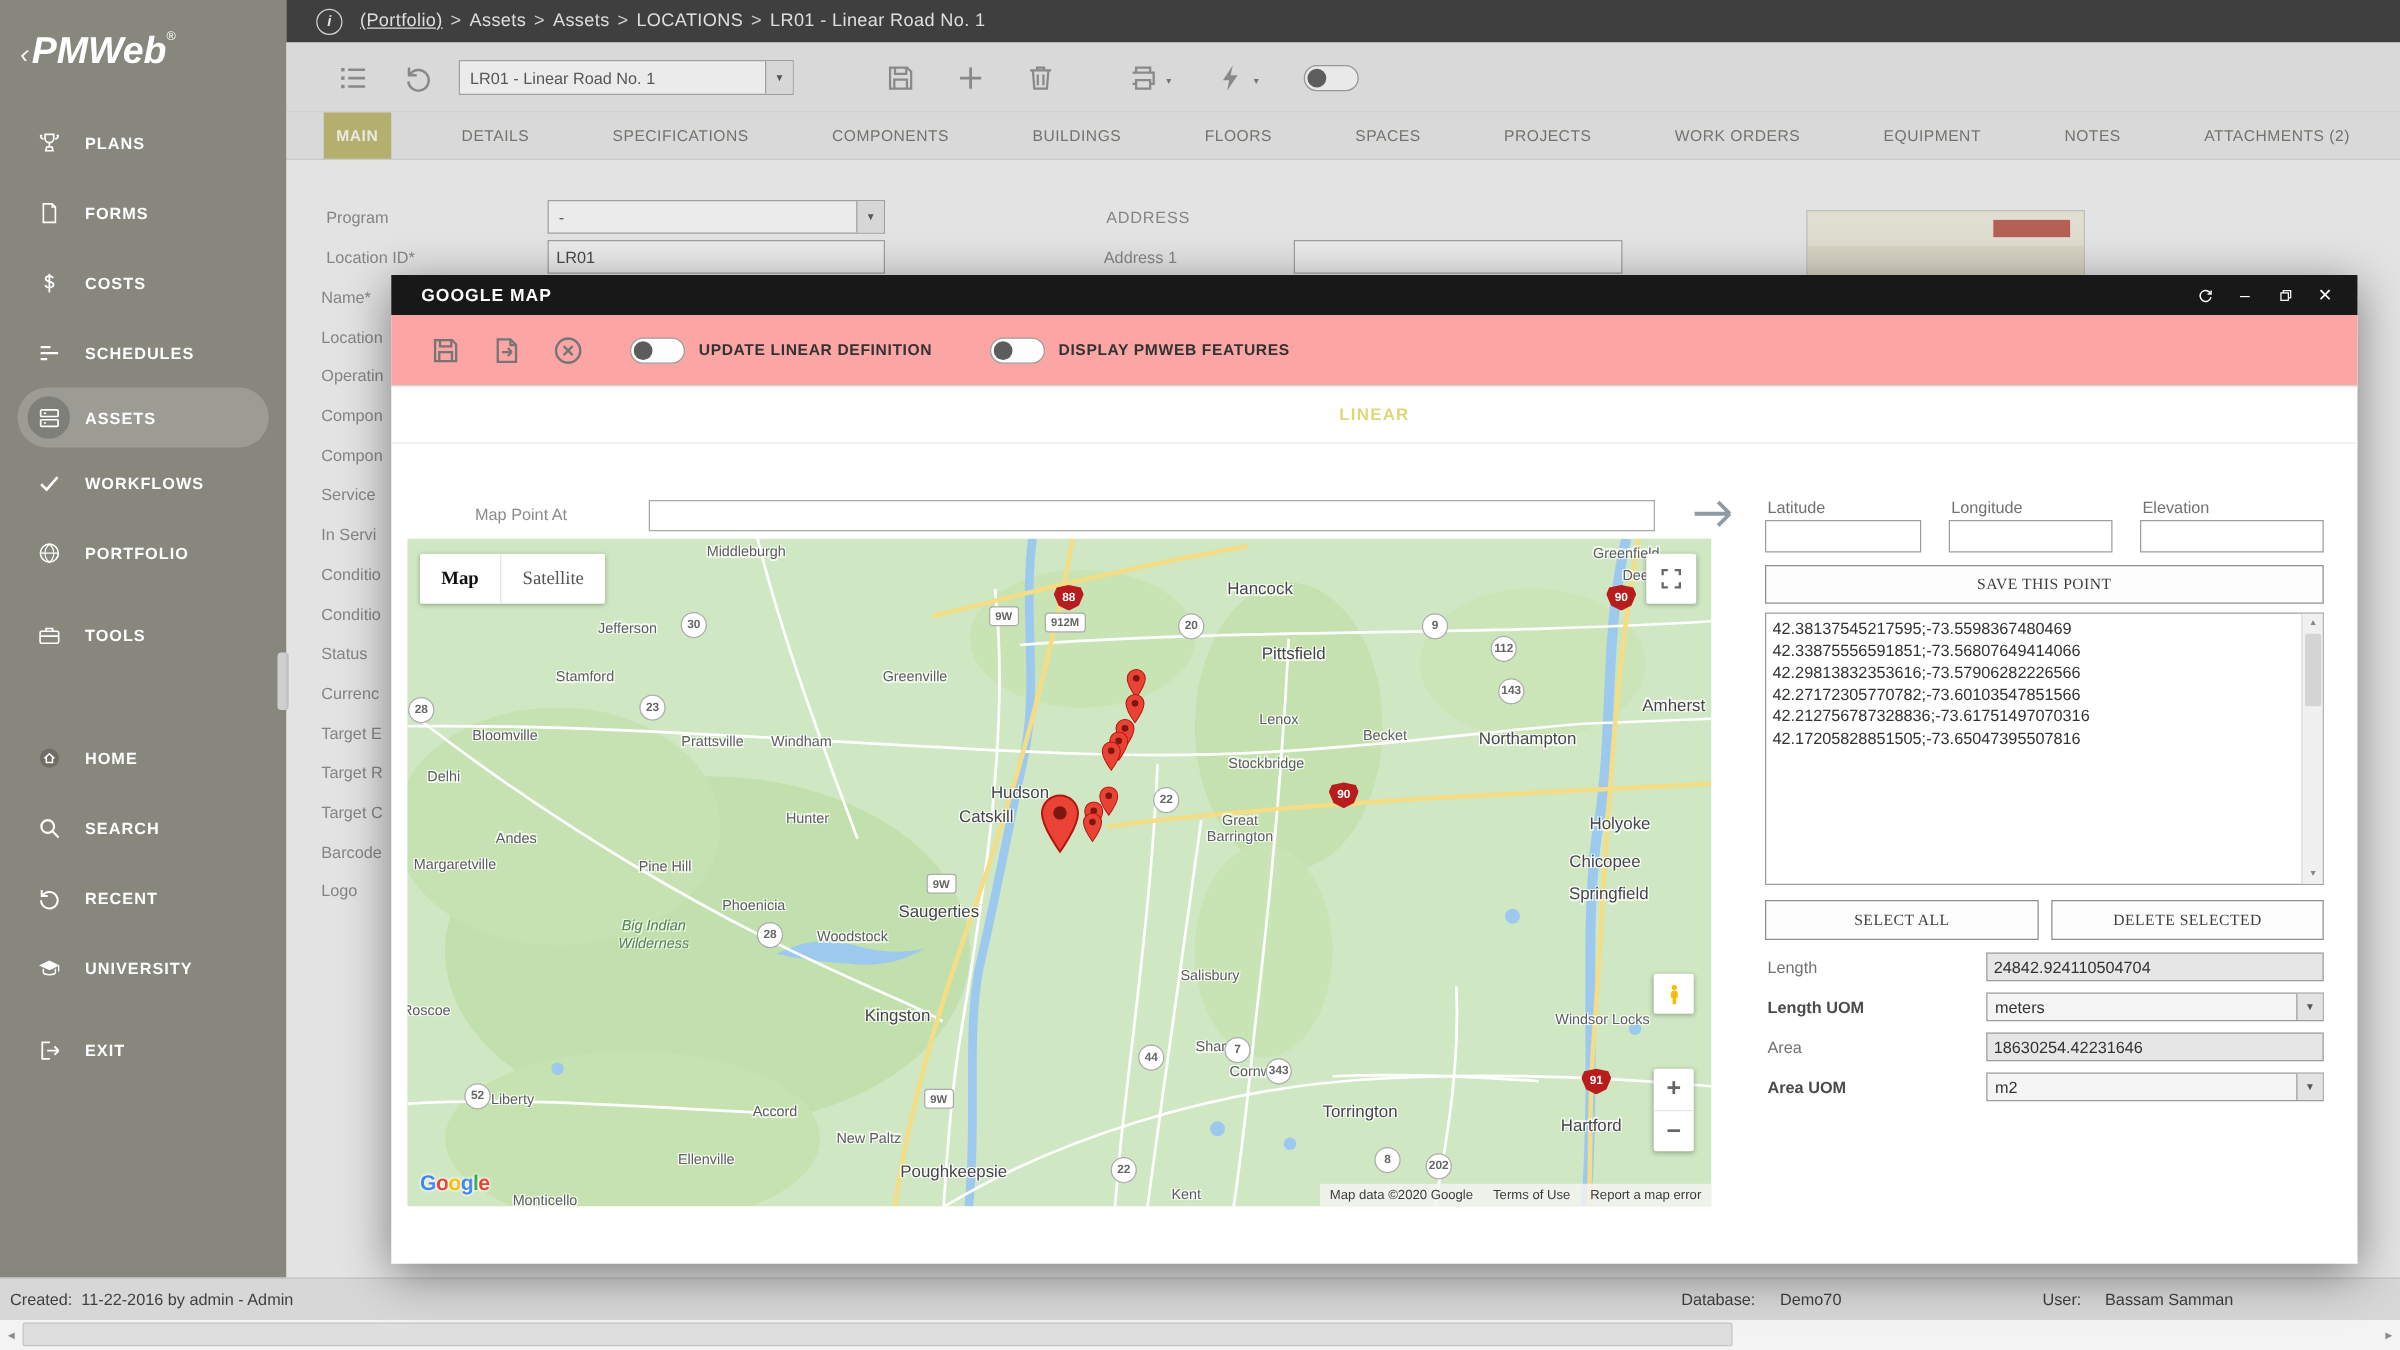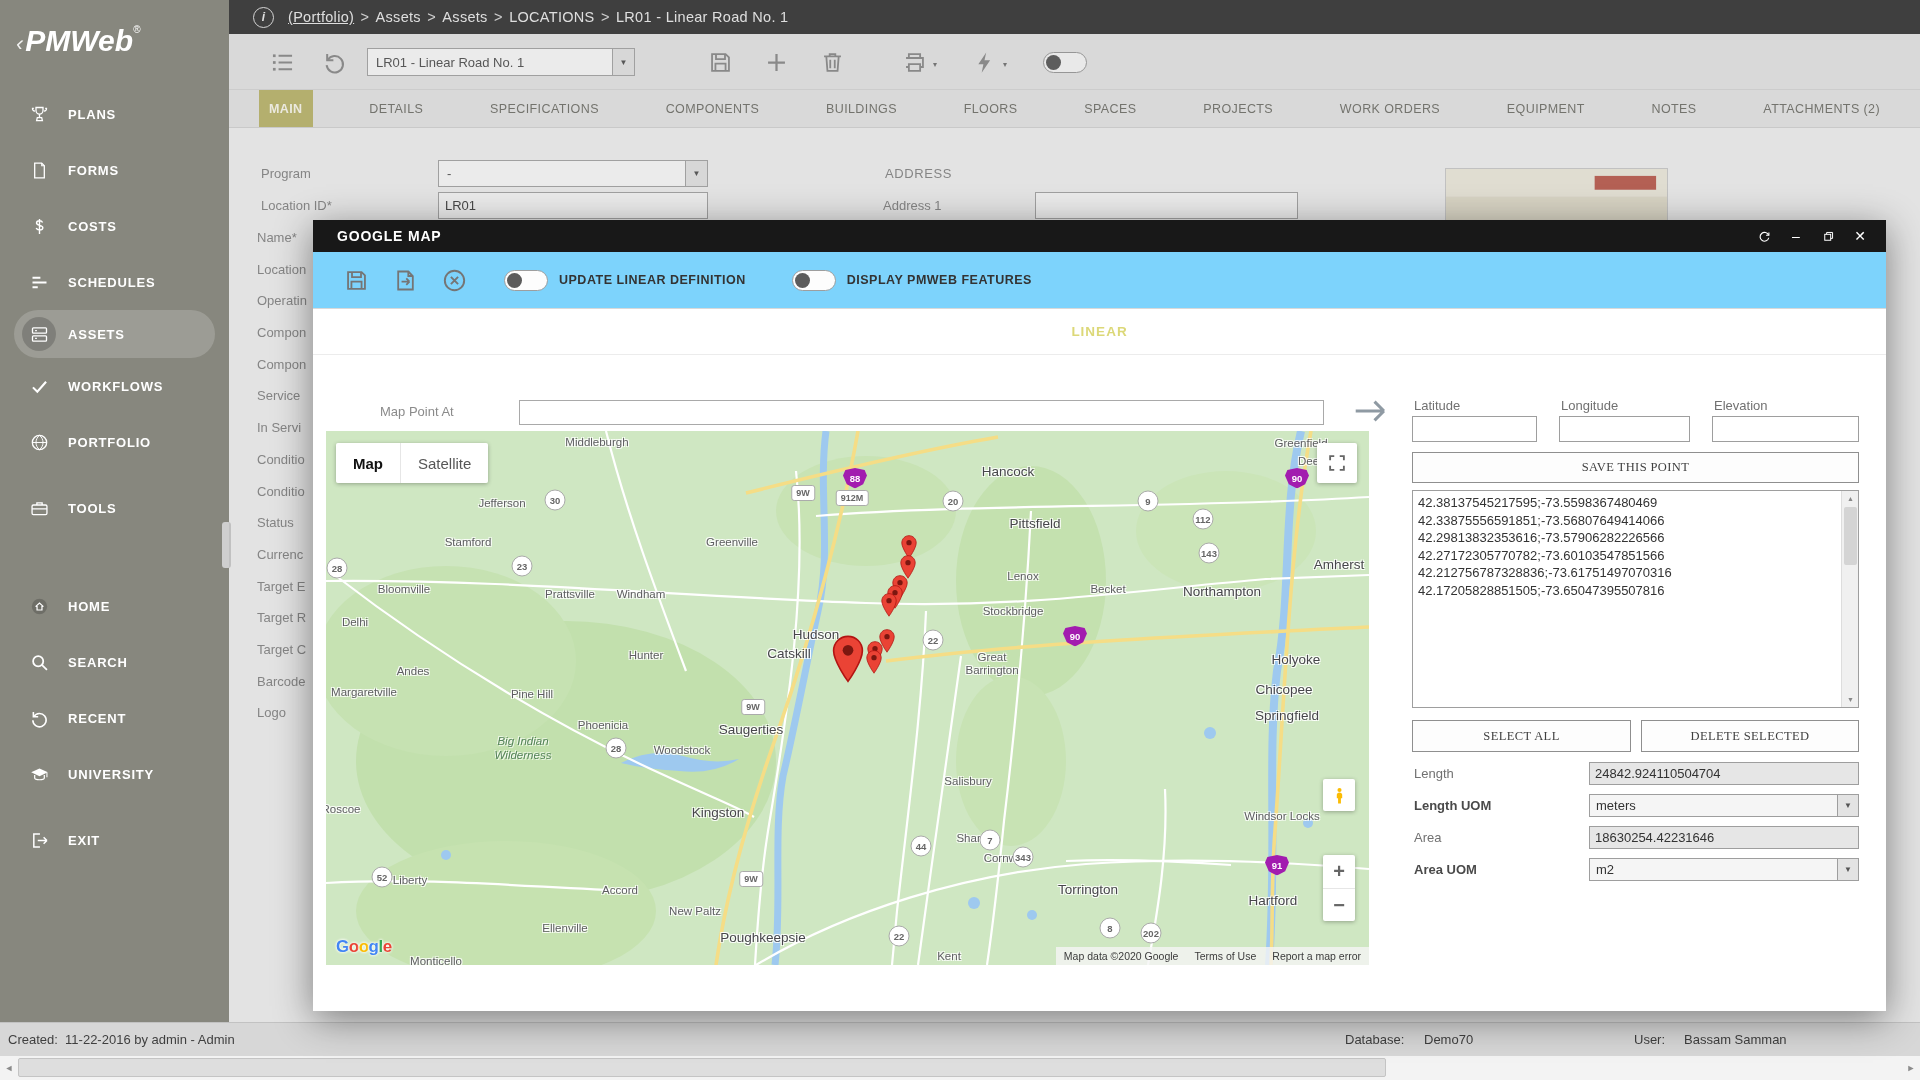--- a/index.html
+++ b/index.html
@@ -57,21 +57,21 @@
 
   #dim { position:absolute; left:229px; top:0; width:1691px; height:1022px; background:rgba(100,100,100,.13); z-index:5; }
 
   
   #modal { position:absolute; left:313px; top:220px; width:1573px; height:791px; background:#fff; z-index:10; box-shadow:0 8px 36px rgba(0,0,0,.45); }
   .m-titlebar { position:absolute; left:0; top:0; width:100%; height:32px; background:#181818; display:flex; align-items:center; }
   .m-title { color:#fff; font-size:14px; font-weight:700; letter-spacing:.8px; margin-left:24px; flex:1; }
   .m-winbtns { display:flex; align-items:center; gap:12px; margin-right:16px; color:#fff; }
   .wb { width:20px; height:20px; display:flex; align-items:center; justify-content:center; cursor:pointer; font-size:14px; }
   .wb svg { width:15px; height:15px; }
-  .m-toolbar { position:absolute; left:0; top:32px; width:100%; height:57px; background:#7dd3fc; border-bottom:1px solid #d9d9d9; display:flex; align-items:center; padding-left:30px; }
+  .m-toolbar { position:absolute; left:0; top:32px; width:100%; height:57px; background:#fca5a5; border-bottom:1px solid #d9d9d9; display:flex; align-items:center; padding-left:30px; }
   .mt-ico { width:27px; height:27px; color:#757575; margin-right:22px; cursor:pointer; }
   .mt-ico svg { width:100%; height:100%; }
   .switch { display:inline-block; width:44px; height:21px; border:1px solid #9e9e9e; border-radius:12px; background:#fdfdfd; position:relative; cursor:pointer; flex:0 0 44px; }
   .switch .knob { position:absolute; left:2px; top:2px; width:15px; height:15px; border-radius:50%; background:#5c5c5c; }
   .sw-label { font-size:12.5px; letter-spacing:.5px; color:#333; font-weight:600; margin:0 0 0 11px; }
   .sw-gap { margin-left:46px; }
   .m-band { position:absolute; left:0; top:89px; width:100%; height:46px; border-bottom:1px solid #ececec; display:flex; align-items:center; justify-content:center; }
   .linear { color:#dcd878; font-size:13.5px; font-weight:600; letter-spacing:1px; }
   .mp-label { position:absolute; left:67px; top:184px; font-size:13px; color:#8b8b8b; }
   .mp-input { position:absolute; left:206px; top:180px; width:805px; height:25px; }
@@ -82,27 +82,27 @@
   #map { position:absolute; left:13px; top:211px; width:1043px; height:534px; background:#cfe7c2; overflow:hidden; cursor:grab; }
   #map-bg { position:absolute; left:0; top:0; width:100%; height:100%; }
   #map-labels { position:absolute; inset:0; }
   .town { position:absolute; transform:translate(-50%,-50%); font-size:11.5px; color:#5d5d60; white-space:nowrap; z-index:3;
           text-shadow:-1px -1px 0 rgba(255,255,255,.85),1px -1px 0 rgba(255,255,255,.85),-1px 1px 0 rgba(255,255,255,.85),1px 1px 0 rgba(255,255,255,.85); }
   .town.l { font-size:13.5px; color:#46464a; }
   .town.w { white-space:normal; width:76px; text-align:center; line-height:1.15; }
   .park-label { position:absolute; transform:translate(-50%,-50%); font-size:11.5px; font-style:italic; color:#55835a; width:92px; text-align:center; line-height:1.2; z-index:3;
           text-shadow:-1px -1px 0 rgba(255,255,255,.7),1px 1px 0 rgba(255,255,255,.7); }
   .shield { position:absolute; transform:translate(-50%,-50%); z-index:3; display:flex; align-items:center; justify-content:center; }
-  .sh-i { width:24px; height:21px; background:#a21caf; clip-path:polygon(10% 12%,50% 2%,90% 12%,100% 38%,84% 80%,50% 100%,16% 80%,0 38%); color:#fff; font-size:9.5px; font-weight:700; }
+  .sh-i { width:24px; height:21px; background:#b91c1c; clip-path:polygon(10% 12%,50% 2%,90% 12%,100% 38%,84% 80%,50% 100%,16% 80%,0 38%); color:#fff; font-size:9.5px; font-weight:700; }
   .sh-c { width:21px; height:21px; border-radius:50%; background:#fff; border:1.5px solid #ababab; color:#666; font-size:9.5px; font-weight:600; }
   .sh-r { height:16px; padding:0 4px; background:#fff; border:1.5px solid #ababab; border-radius:3px; color:#666; font-size:9px; font-weight:600; }
   .pin { position:absolute; transform:translate(-50%,-100%); z-index:4; }
   .pin svg { width:16px; height:24px; display:block; }
   .pin.big svg { width:32px; height:48px; }
-  .gm-ctl { position:absolute; left:10px; top:12px; display:flex; box-shadow:0 1px 4px rgba(0,0,0,.3); border-radius:2px; overflow:hidden; z-index:6; }
+  .gm-ctl { position:absolute; left:10px; top:12px; display:flex; box-shadow:0 1px 4px rgba(0,0,0,.3); border-radius:2px; overflow:hidden; z-index:6;font-family:Liberation Serif, serif; }
   .gm-btn { height:40px; padding:0 17px; background:#fff; font-size:15px; display:flex; align-items:center; cursor:pointer; }
   .gm-btn.mapb { font-weight:700; color:#111; }
   .gm-btn.satb { color:#565656; border-left:1px solid #e6e6e6; }
   .gm-fs { position:absolute; right:12px; top:12px; width:40px; height:40px; background:#fff; border-radius:2px; box-shadow:0 1px 4px rgba(0,0,0,.3); color:#666; display:flex; align-items:center; justify-content:center; z-index:6; cursor:pointer; }
   .gm-fs svg { width:22px; height:22px; }
   .gm-peg { position:absolute; right:14px; top:348px; width:32px; height:32px; background:#fff; border-radius:2px; box-shadow:0 1px 4px rgba(0,0,0,.3); display:flex; align-items:center; justify-content:center; z-index:6; cursor:pointer; }
   .gm-peg svg { width:19px; height:19px; }
   .gm-zoom { position:absolute; right:14px; top:424px; width:32px; background:#fff; border-radius:2px; box-shadow:0 1px 4px rgba(0,0,0,.3); z-index:6; }
   .gm-z { height:33px; display:flex; align-items:center; justify-content:center; color:#666; font-size:20px; font-weight:700; cursor:pointer; }
   .gm-z + .gm-z { border-top:1px solid #e6e6e6; }

